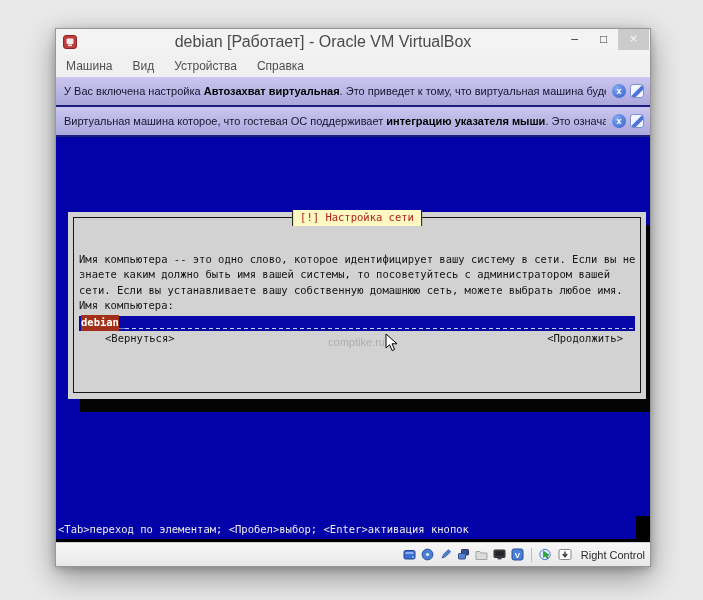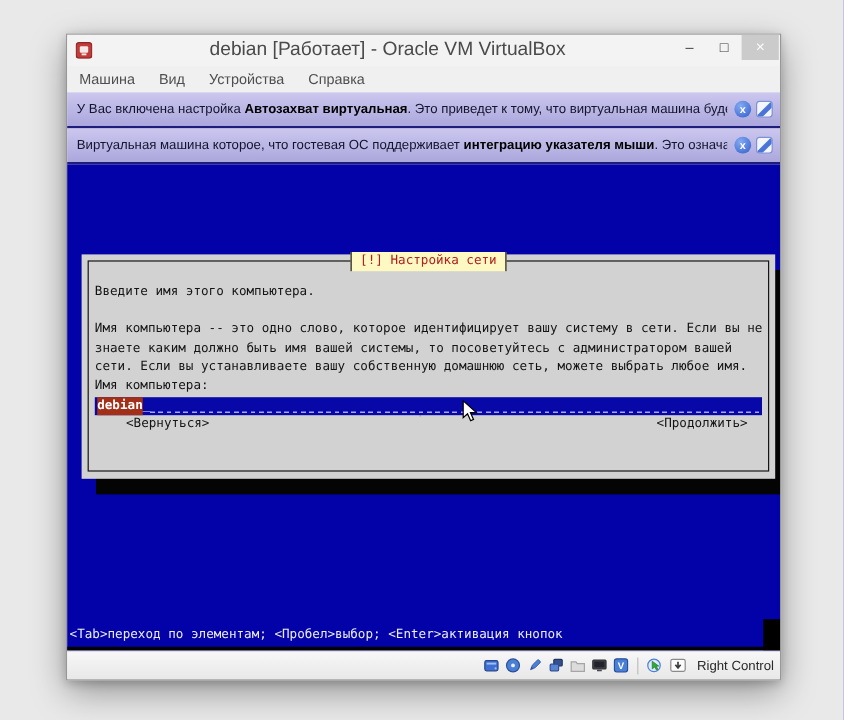--- a/index.html
+++ b/index.html
@@ -112,21 +112,20 @@
 
   <div class="screen">
     <div class="dlg-shadow"></div>
 
     <div class="dialog">
       <div class="dlg-frame"></div>
       <div class="dlg-title">[!] Настройка сети</div>
       <span class="watermark">comptike.ru</span>
 
       <div class="dlg-content">
-        <div class="pline">Введите имя этого компьютера.</div>
         <div class="spacer"></div>
         <div class="pline">Имя компьютера -- это одно слово, которое идентифицирует вашу систему в сети. Если вы не</div>
         <div class="pline">знаете каким должно быть имя вашей системы, то посоветуйтесь с администратором вашей</div>
         <div class="pline">сети. Если вы устанавливаете вашу собственную домашнюю сеть, можете выбрать любое имя.</div>
         <div class="pline">Имя компьютера:</div>
         <div class="input-row">
           <span class="input-sel">debian</span>
             <span class="input-cursor">_</span>
           <span class="dash-fill"></span>
         </div>

